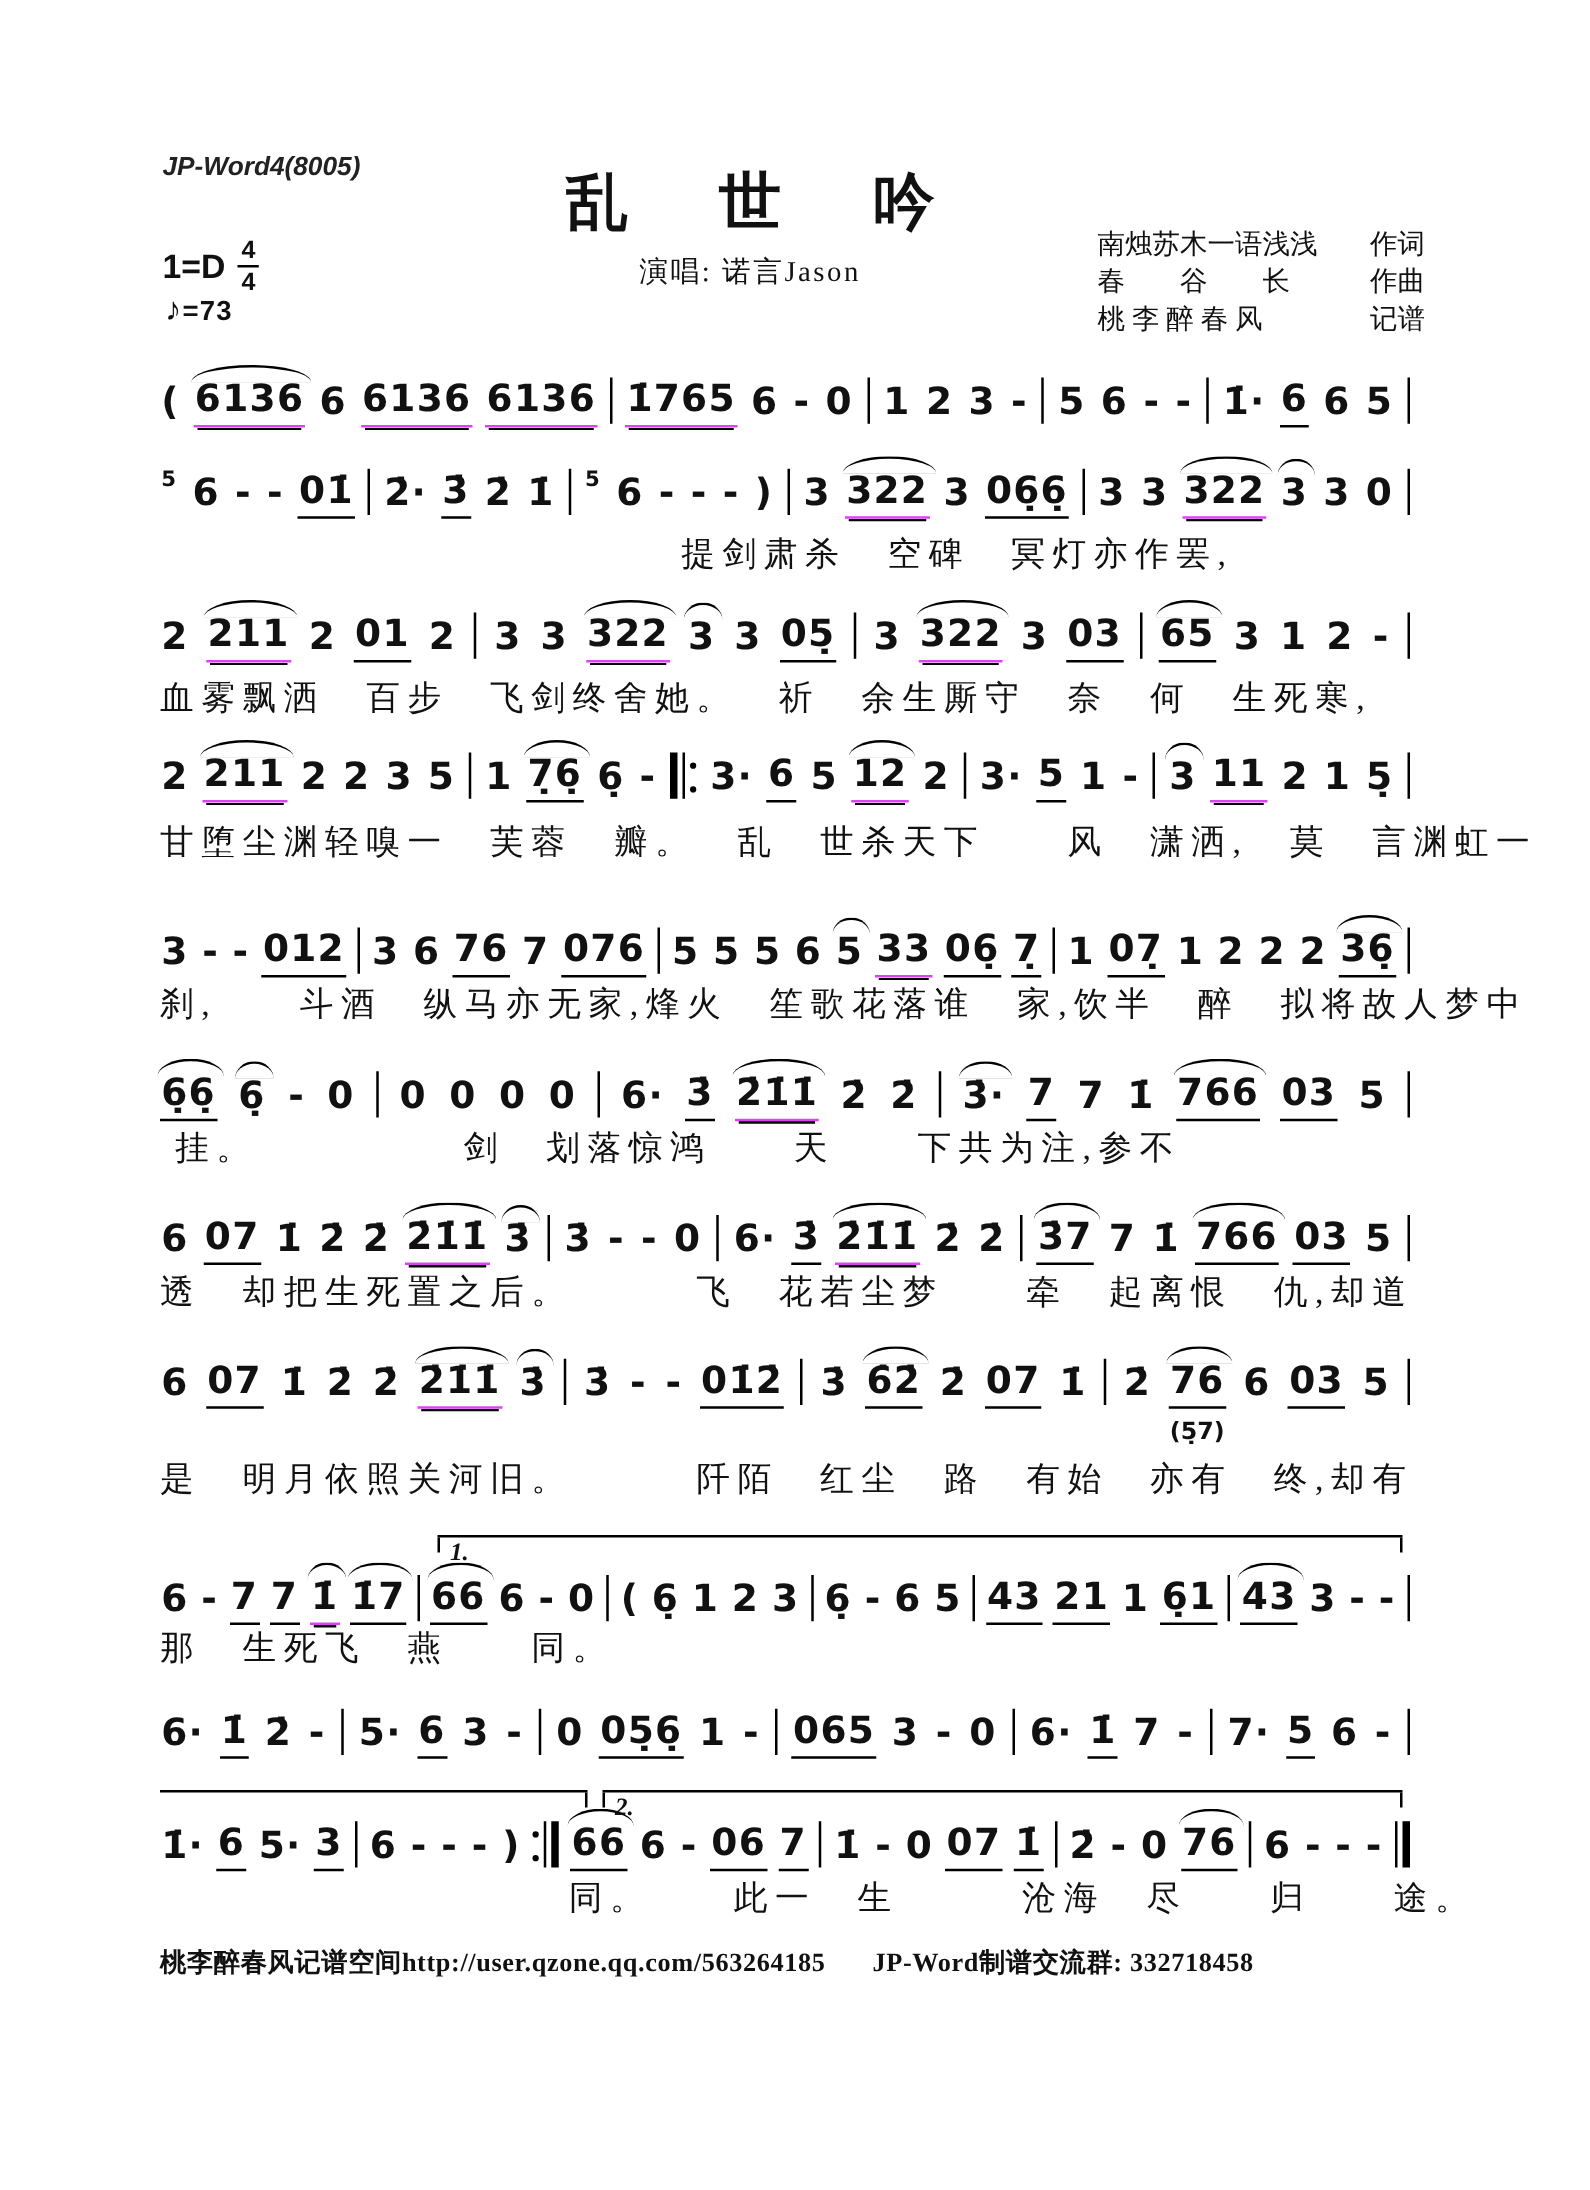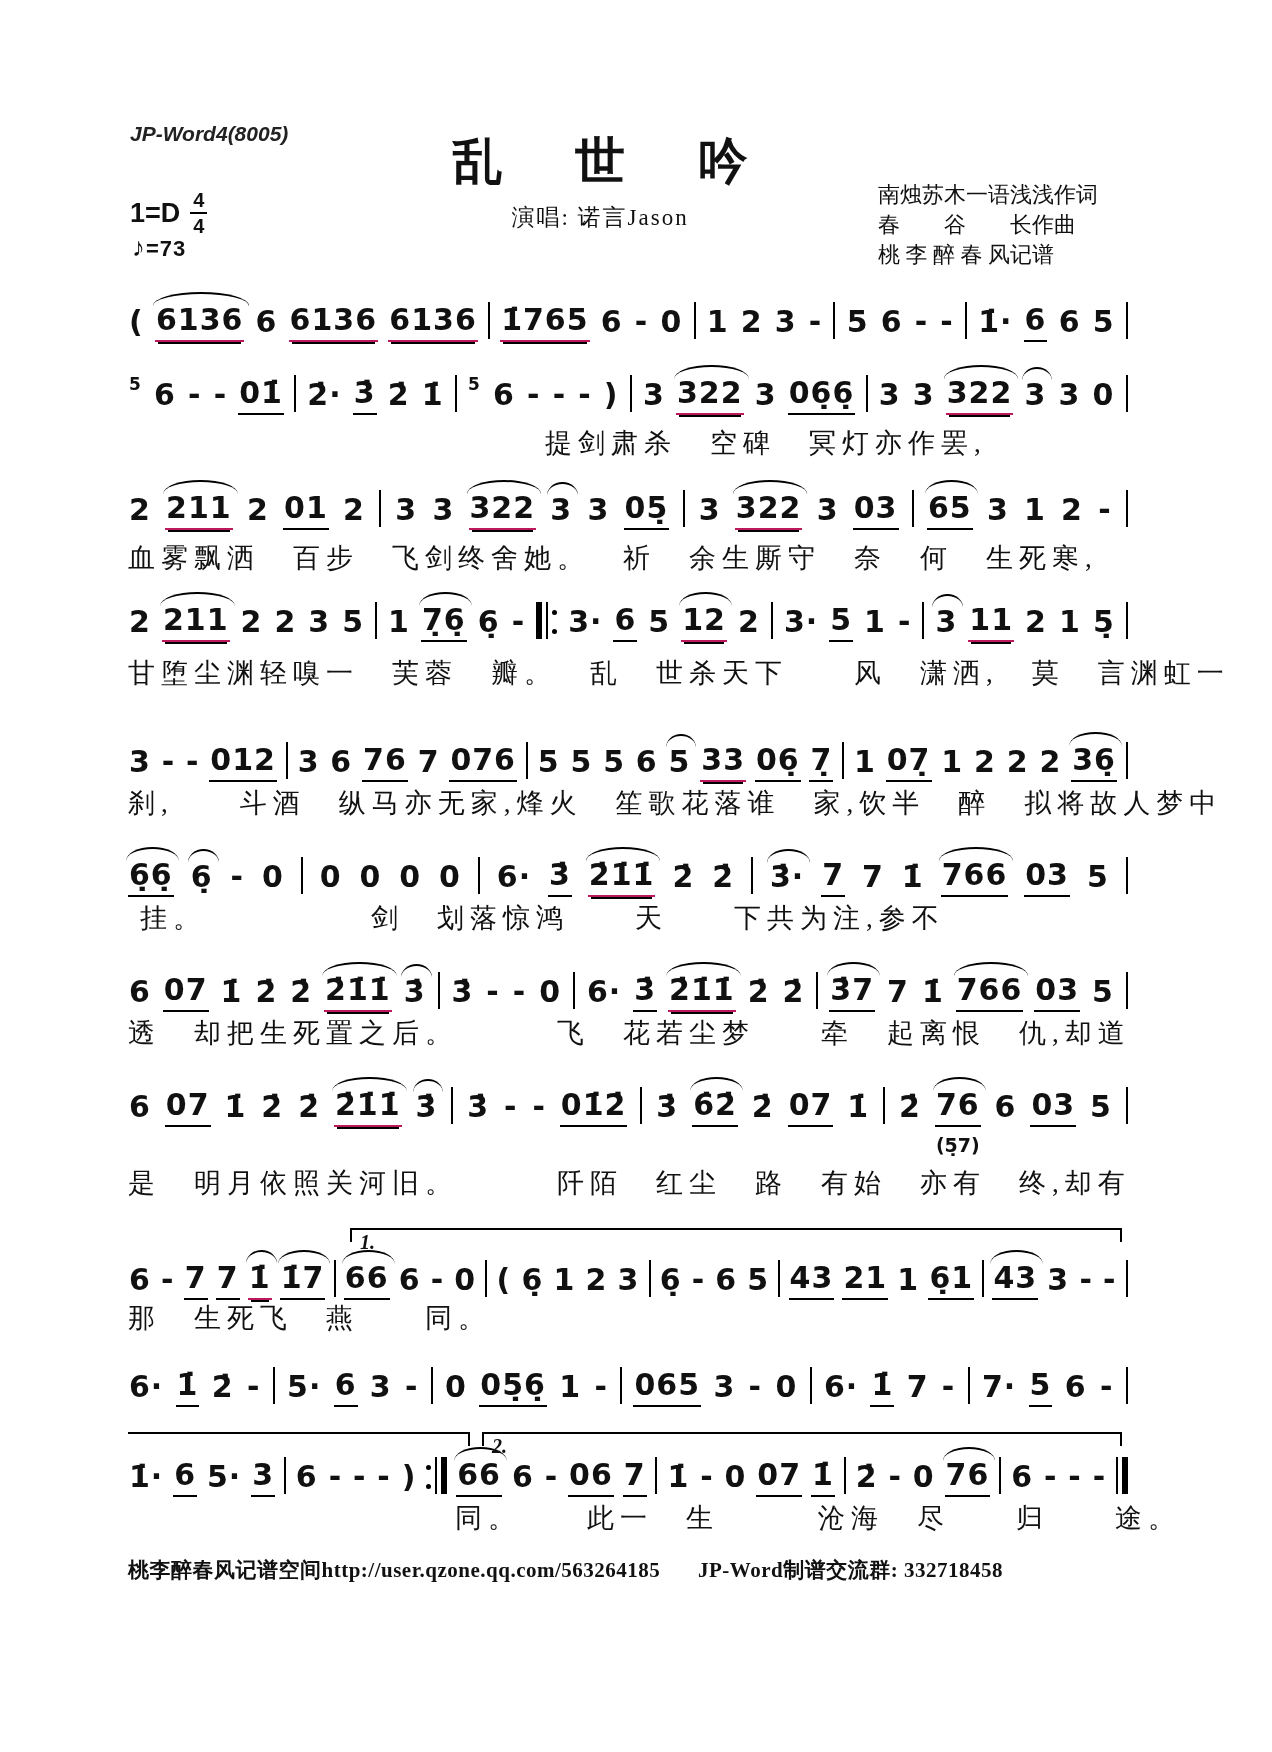--- a/index.html
+++ b/index.html
@@ -5,35 +5,35 @@
   html,body{margin:0;padding:0;background:#e8e8e8;}
   #page{position:relative;width:1272px;height:1752px;background:#ffffff;margin:0 auto;overflow:hidden;
         font-family:"Liberation Serif",serif;color:#111;padding-left:28px;}
   
   .brand{position:absolute;left:130px;top:122px;font:italic bold 21px "Liberation Sans",sans-serif;color:#222;}
   .title{position:absolute;left:300px;top:128px;width:600px;text-align:center;
          font:bold 50px "Liberation Serif",serif;letter-spacing:30px;text-indent:30px;}
   .singer{position:absolute;left:350px;top:202px;width:500px;text-align:center;
           font:23px "Liberation Serif",serif;letter-spacing:2px;}
   .credits{position:absolute;left:878px;top:180px;width:262px;font:22px "Liberation Serif",serif;}
-  .credit-row{display:flex;justify-content:flex-start;line-height:30px;white-space:pre;}
+  .credit-row{display:flex;justify-content:space-between;line-height:30px;white-space:pre;}
   
   .keysig{position:absolute;left:130px;top:190px;display:flex;align-items:center;gap:10px;
           font:bold 27px "Liberation Sans",sans-serif;}
   .frac{display:inline-flex;flex-direction:column;align-items:center;font:bold 20px "Liberation Sans",sans-serif;line-height:1;}
   .frac .num{border-bottom:2px solid #000;padding:0 3px 2px;margin-bottom:2px;}
   .tempo{position:absolute;left:132px;top:232px;font:bold 22px "Liberation Sans",sans-serif;letter-spacing:1px;}
   .tempo .g{font-size:26px;}
   
   .mline{position:absolute;left:128px;width:1000px;height:42px;display:flex;
          justify-content:space-between;align-items:flex-end;}
   .note{position:relative;font:bold 30px "DejaVu Sans",sans-serif;line-height:1;
         padding:0 1px 5px;letter-spacing:1px;white-space:nowrap;}
   .u1{border-bottom:2px solid #000;}
-  .u2{border-bottom:2px solid #be185d;box-shadow:0 5px 0 -3px #000;}
+  .u2{border-bottom:2px solid #d946ef;box-shadow:0 5px 0 -3px #000;}
   .arc::before{content:"";position:absolute;left:-2px;right:-5px;top:-13px;height:12px;
         border-top:2px solid #000;border-radius:50% 50% 0 0 / 100% 100% 0 0;}
   .grace{font-size:17px;padding-bottom:22px;}
   .barwrap{display:inline-flex;align-items:flex-end;gap:4px;height:42px;padding-bottom:3px;}
   .bl{display:inline-block;background:#000;height:37px;}
   .rdots{width:5px;height:24px;margin-bottom:5px;display:flex;flex-direction:column;justify-content:space-between;}
   .rdots::before,.rdots::after{content:"";width:5px;height:5px;border-radius:50%;background:#000;}
   .ann{position:absolute;left:50%;transform:translateX(-50%);top:44px;
        font:bold 19px "DejaVu Sans",sans-serif;letter-spacing:0;white-space:nowrap;}
   .lyrics{position:absolute;font:27px "Liberation Serif",serif;letter-spacing:6px;white-space:pre;}

